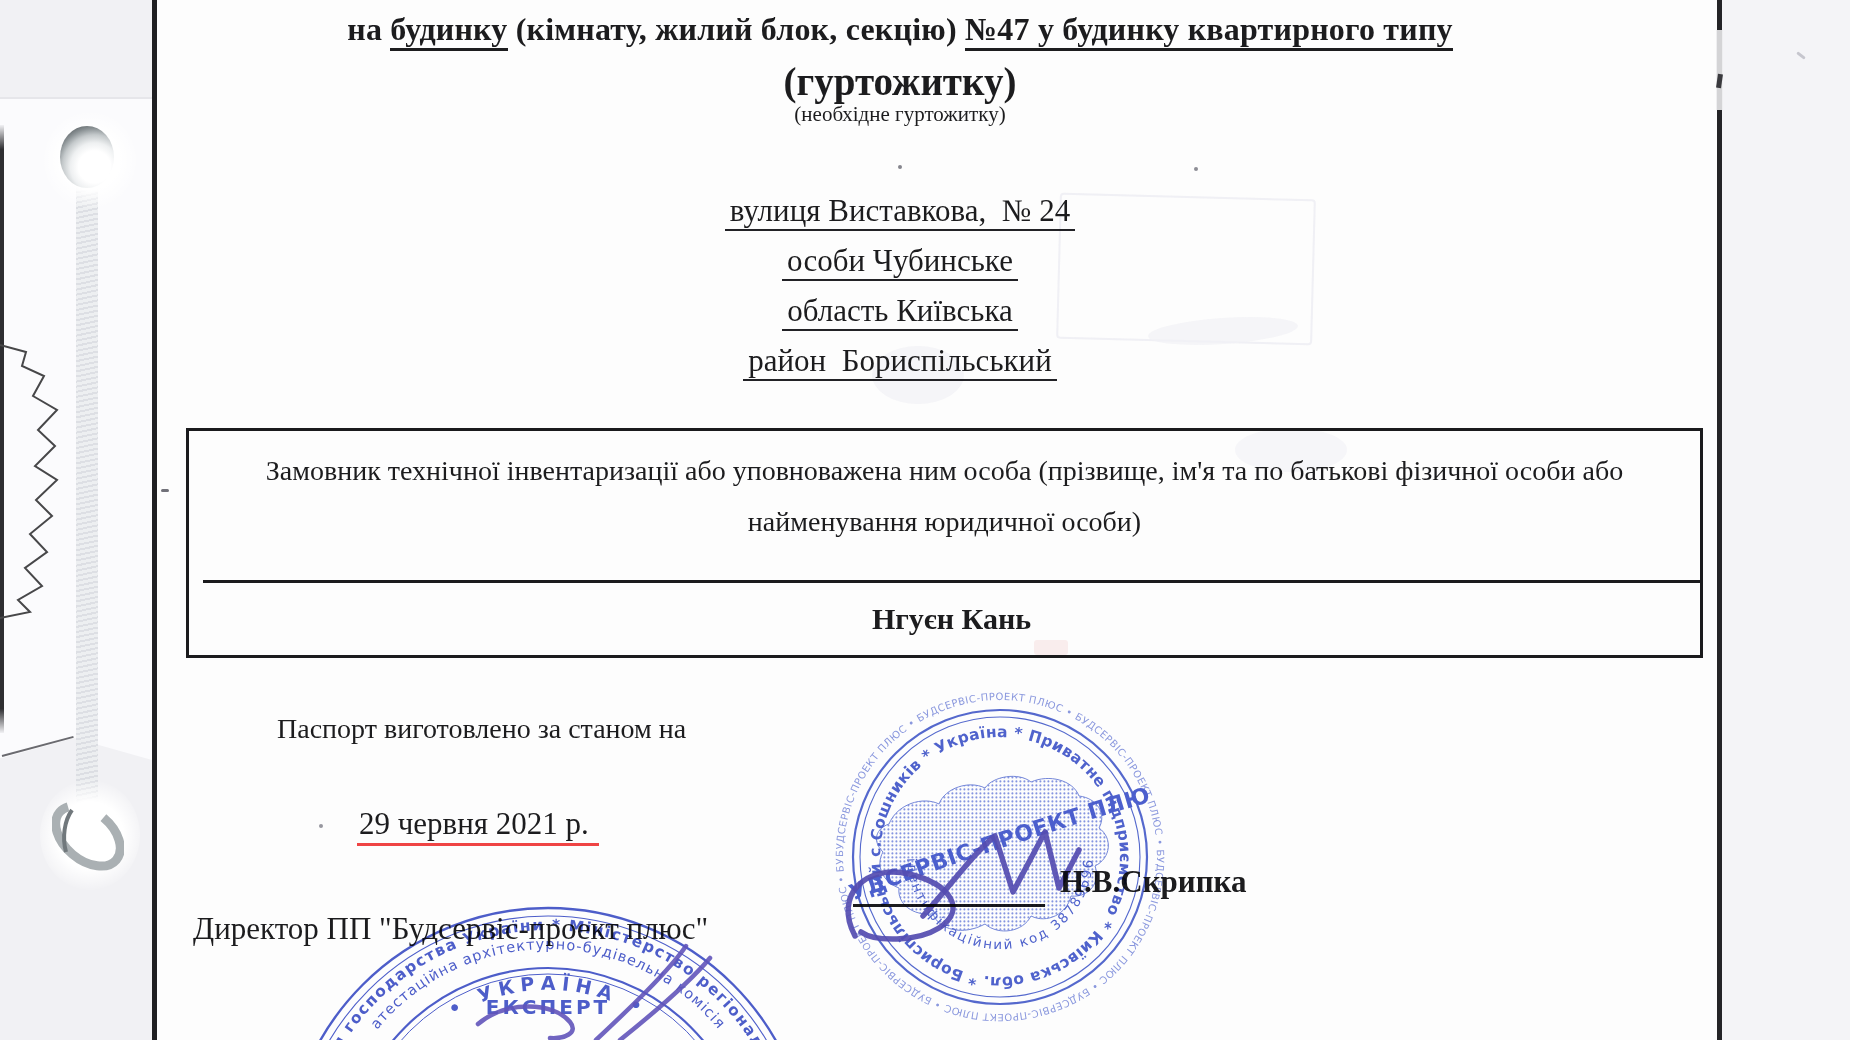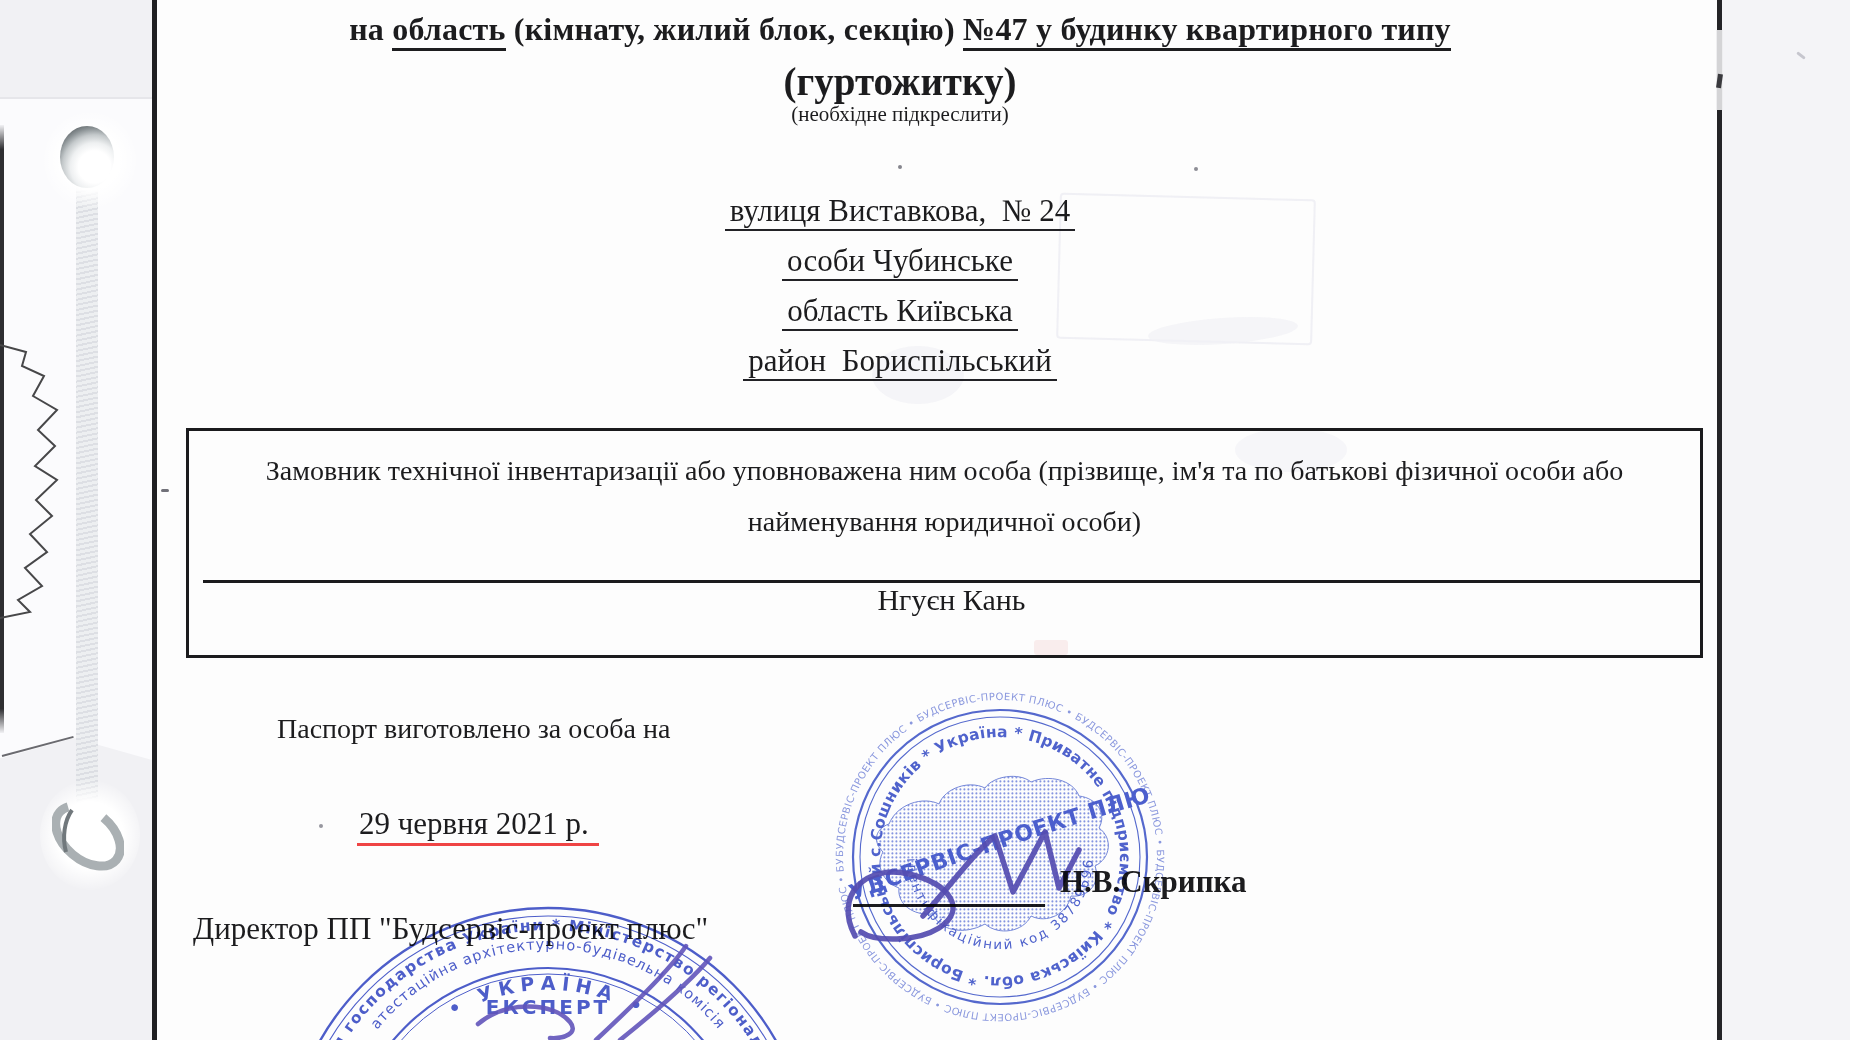--- a/index.html
+++ b/index.html
@@ -40,22 +40,22 @@
   .centered-band{left:75px;width:1650px;text-align:center;}
   .title-line{top:11px;font-size:32px;font-weight:bold;letter-spacing:.2px;}
   .title-line .u{border-bottom:3px solid #1d1d1f;padding-bottom:1px;}
   .subtitle{top:59px;font-size:39px;font-weight:bold;}
   .note{top:102px;font-size:21px;}
   .address-block{top:186px;font-size:31px;line-height:50px;}
   .address-line span{border-bottom:2px solid #222226;padding:0 5px 1px 5px;white-space:pre-wrap;}
   .customer-box{left:186px;top:428px;width:1511px;border:3px solid #1b1b1d;z-index:2;background:transparent;}
   .customer-box .row1{height:149px;display:flex;align-items:flex-start;justify-content:center;}
   .customer-box .row1 p{margin:14px 8px 0 8px;font-size:28px;line-height:51px;text-align:center;}
-  .customer-box .row2{height:72px;border-top:3px solid #1b1b1d;display:flex;align-items:flex-start;justify-content:center;
-    font-size:30px;font-weight:normal;margin-left:14px;}
+  .customer-box .row2{height:72px;border-top:3px solid #1b1b1d;display:flex;align-items:center;justify-content:center;
+    font-size:30px;font-weight:bold;margin-left:14px;}
   .prepared-label{left:277px;top:713px;font-size:28px;}
   .prepared-date{left:357px;top:806px;font-size:31px;}
   .prepared-date span{border-bottom:3px solid #ef4444;padding:0 10px 2px 2px;margin-top:20px;}
   .director-label{left:193px;top:911px;font-size:31px;}
   .signature-line{left:853px;top:904px;width:192px;height:3px;background:#1c1c1e;z-index:2;}
   .director-name{left:1060px;top:864px;font-size:31px;font-weight:bold;z-index:2;}
   
   .stamp{position:absolute;z-index:3;mix-blend-mode:multiply;opacity:.94;}
   .s1-line{fill:none;stroke:#4a60cc;}
   .s1-map{fill:url(#ht1);stroke:#6c80d8;stroke-width:1;}
@@ -107,42 +107,42 @@
 <div class="abs artifact" style="left:872px;top:346px;width:92px;height:58px;border-radius:50%;background:#f1f1f6;"></div>
 <div class="abs artifact" style="left:1235px;top:428px;width:112px;height:44px;border-radius:50%;background:#f3f3f7;"></div>
 <div class="abs artifact" style="left:1034px;top:640px;width:34px;height:15px;background:#f6e3e3;border-radius:3px;opacity:.6;"></div>
 <div class="abs speck" style="left:898px;top:165px;width:4px;height:4px;background:#85858d;"></div>
 <div class="abs speck" style="left:1194px;top:167px;width:4px;height:4px;background:#8d8d95;"></div>
 <div class="abs speck" style="left:161px;top:489px;width:8px;height:3px;background:#717179;border-radius:2px;"></div>
 <div class="abs speck" style="left:319px;top:824px;width:4px;height:4px;background:#97979f;"></div>
 <div class="abs speck" style="left:1796px;top:54px;width:10px;height:3px;background:#c6c6ce;transform:rotate(38deg);border-radius:2px;"></div>
 
 <div class="abs doc-text centered-band title-line">
-  <span>на </span><span class="u">область</span><span> (кімнату, жилий блок, секцію) </span><span class="u">№47 </span><span> </span><span class="u">у будинку квартирного типу </span>
+  <span>на </span><span class="u">будинку</span><span> (кімнату, жилий блок, секцію) </span><span class="u">№47 </span><span> </span><span class="u">у будинку квартирного типу </span>
 </div>
 <div class="abs doc-text centered-band subtitle">(гуртожитку)</div>
-<div class="abs doc-text centered-band note">(необхідне підкреслити)</div>
+<div class="abs doc-text centered-band note">(необхідне гуртожитку)</div>
 
 <div class="abs doc-text centered-band address-block">
   <div class="address-line"><span>вулиця Виставкова,  № 24</span></div>
   <div class="address-line"><span>особи Чубинське</span></div>
   <div class="address-line"><span>область Київська</span></div>
   <div class="address-line"><span>район  Бориспільський</span></div>
 </div>
 
 <div class="abs customer-box">
   <div class="row1">
     <p>Замовник технічної інвентаризації або уповноважена ним особа (прізвище, ім'я та по батькові фізичної особи або найменування юридичної особи)</p>
   </div>
   <div class="row2">
     <span>Нгуєн Кань</span>
   </div>
 </div>
 
-<div class="abs doc-text prepared-label">Паспорт виготовлено за особа на</div>
+<div class="abs doc-text prepared-label">Паспорт виготовлено за станом на</div>
 <div class="abs doc-text prepared-date"><span>29 червня 2021 р.</span></div>
 <div class="abs doc-text director-label">Директор ПП "Будсервіс-проект плюс"</div>
 <div class="abs signature-line"></div>
 <div class="abs doc-text director-name">Н.В.Скрипка</div>
 
 <svg class="stamp" style="left:827px;top:684px;" width="346" height="346" viewBox="0 0 346 346">
   <defs>
     <pattern id="ht1" width="4" height="4" patternUnits="userSpaceOnUse">
       <circle cx="1.4" cy="1.4" r="1.05" fill="#7e90e0"></circle>
     </pattern>

